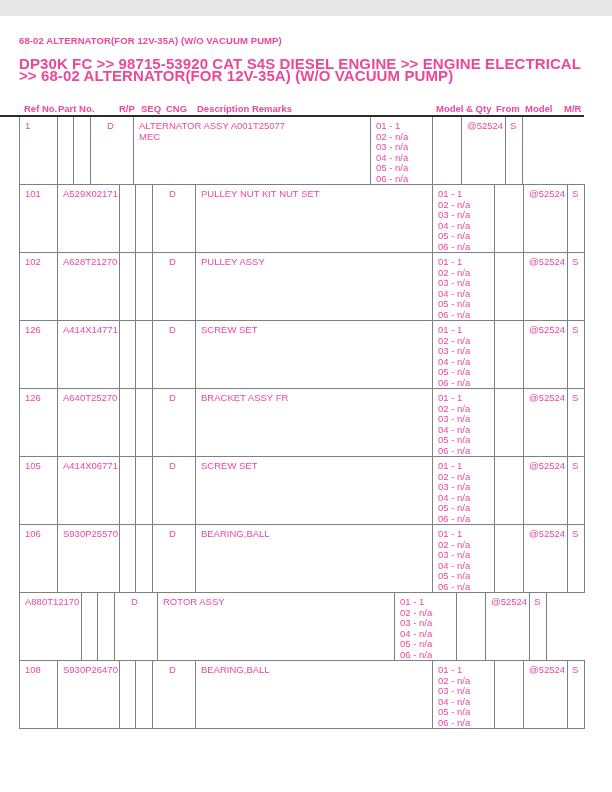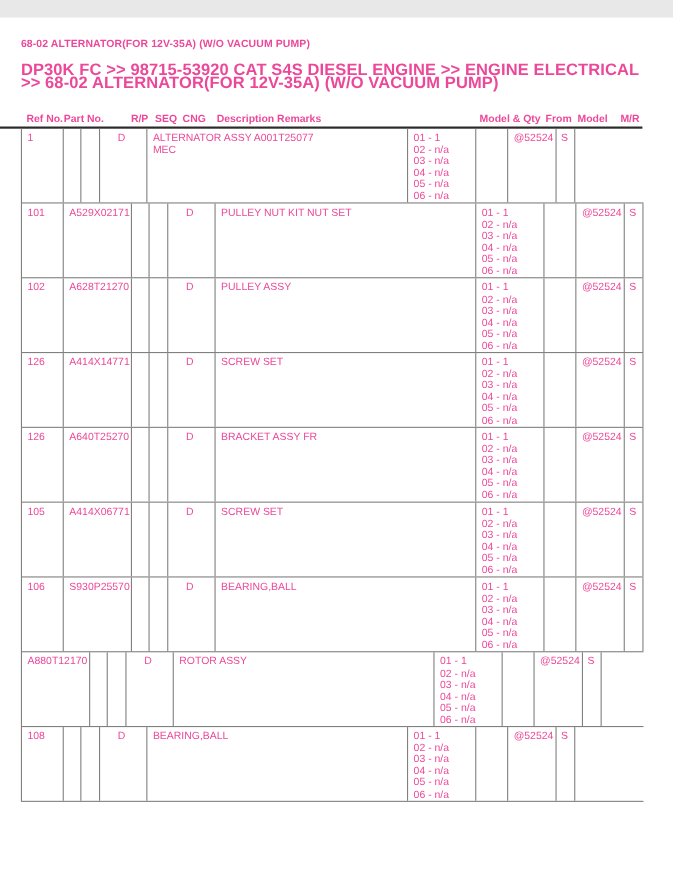--- a/index.html
+++ b/index.html
@@ -236,20 +236,21 @@
 03 - n/a
 04 - n/a
 05 - n/a
 06 - n/a</div>
         <div class="cell c7"></div>
         <div class="cell c8">@52524</div>
         <div class="cell c9">S</div>
       </div>
       <div class="row">
         <div class="cell c0">108</div>
+        <div class="cell c1">S930P26470</div>
         <div class="cell c2"></div>
         <div class="cell c3"></div>
         <div class="cell c4">D</div>
         <div class="cell c5">BEARING,BALL</div>
         <div class="cell c6">01 - 1
 02 - n/a
 03 - n/a
 04 - n/a
 05 - n/a
 06 - n/a</div>

